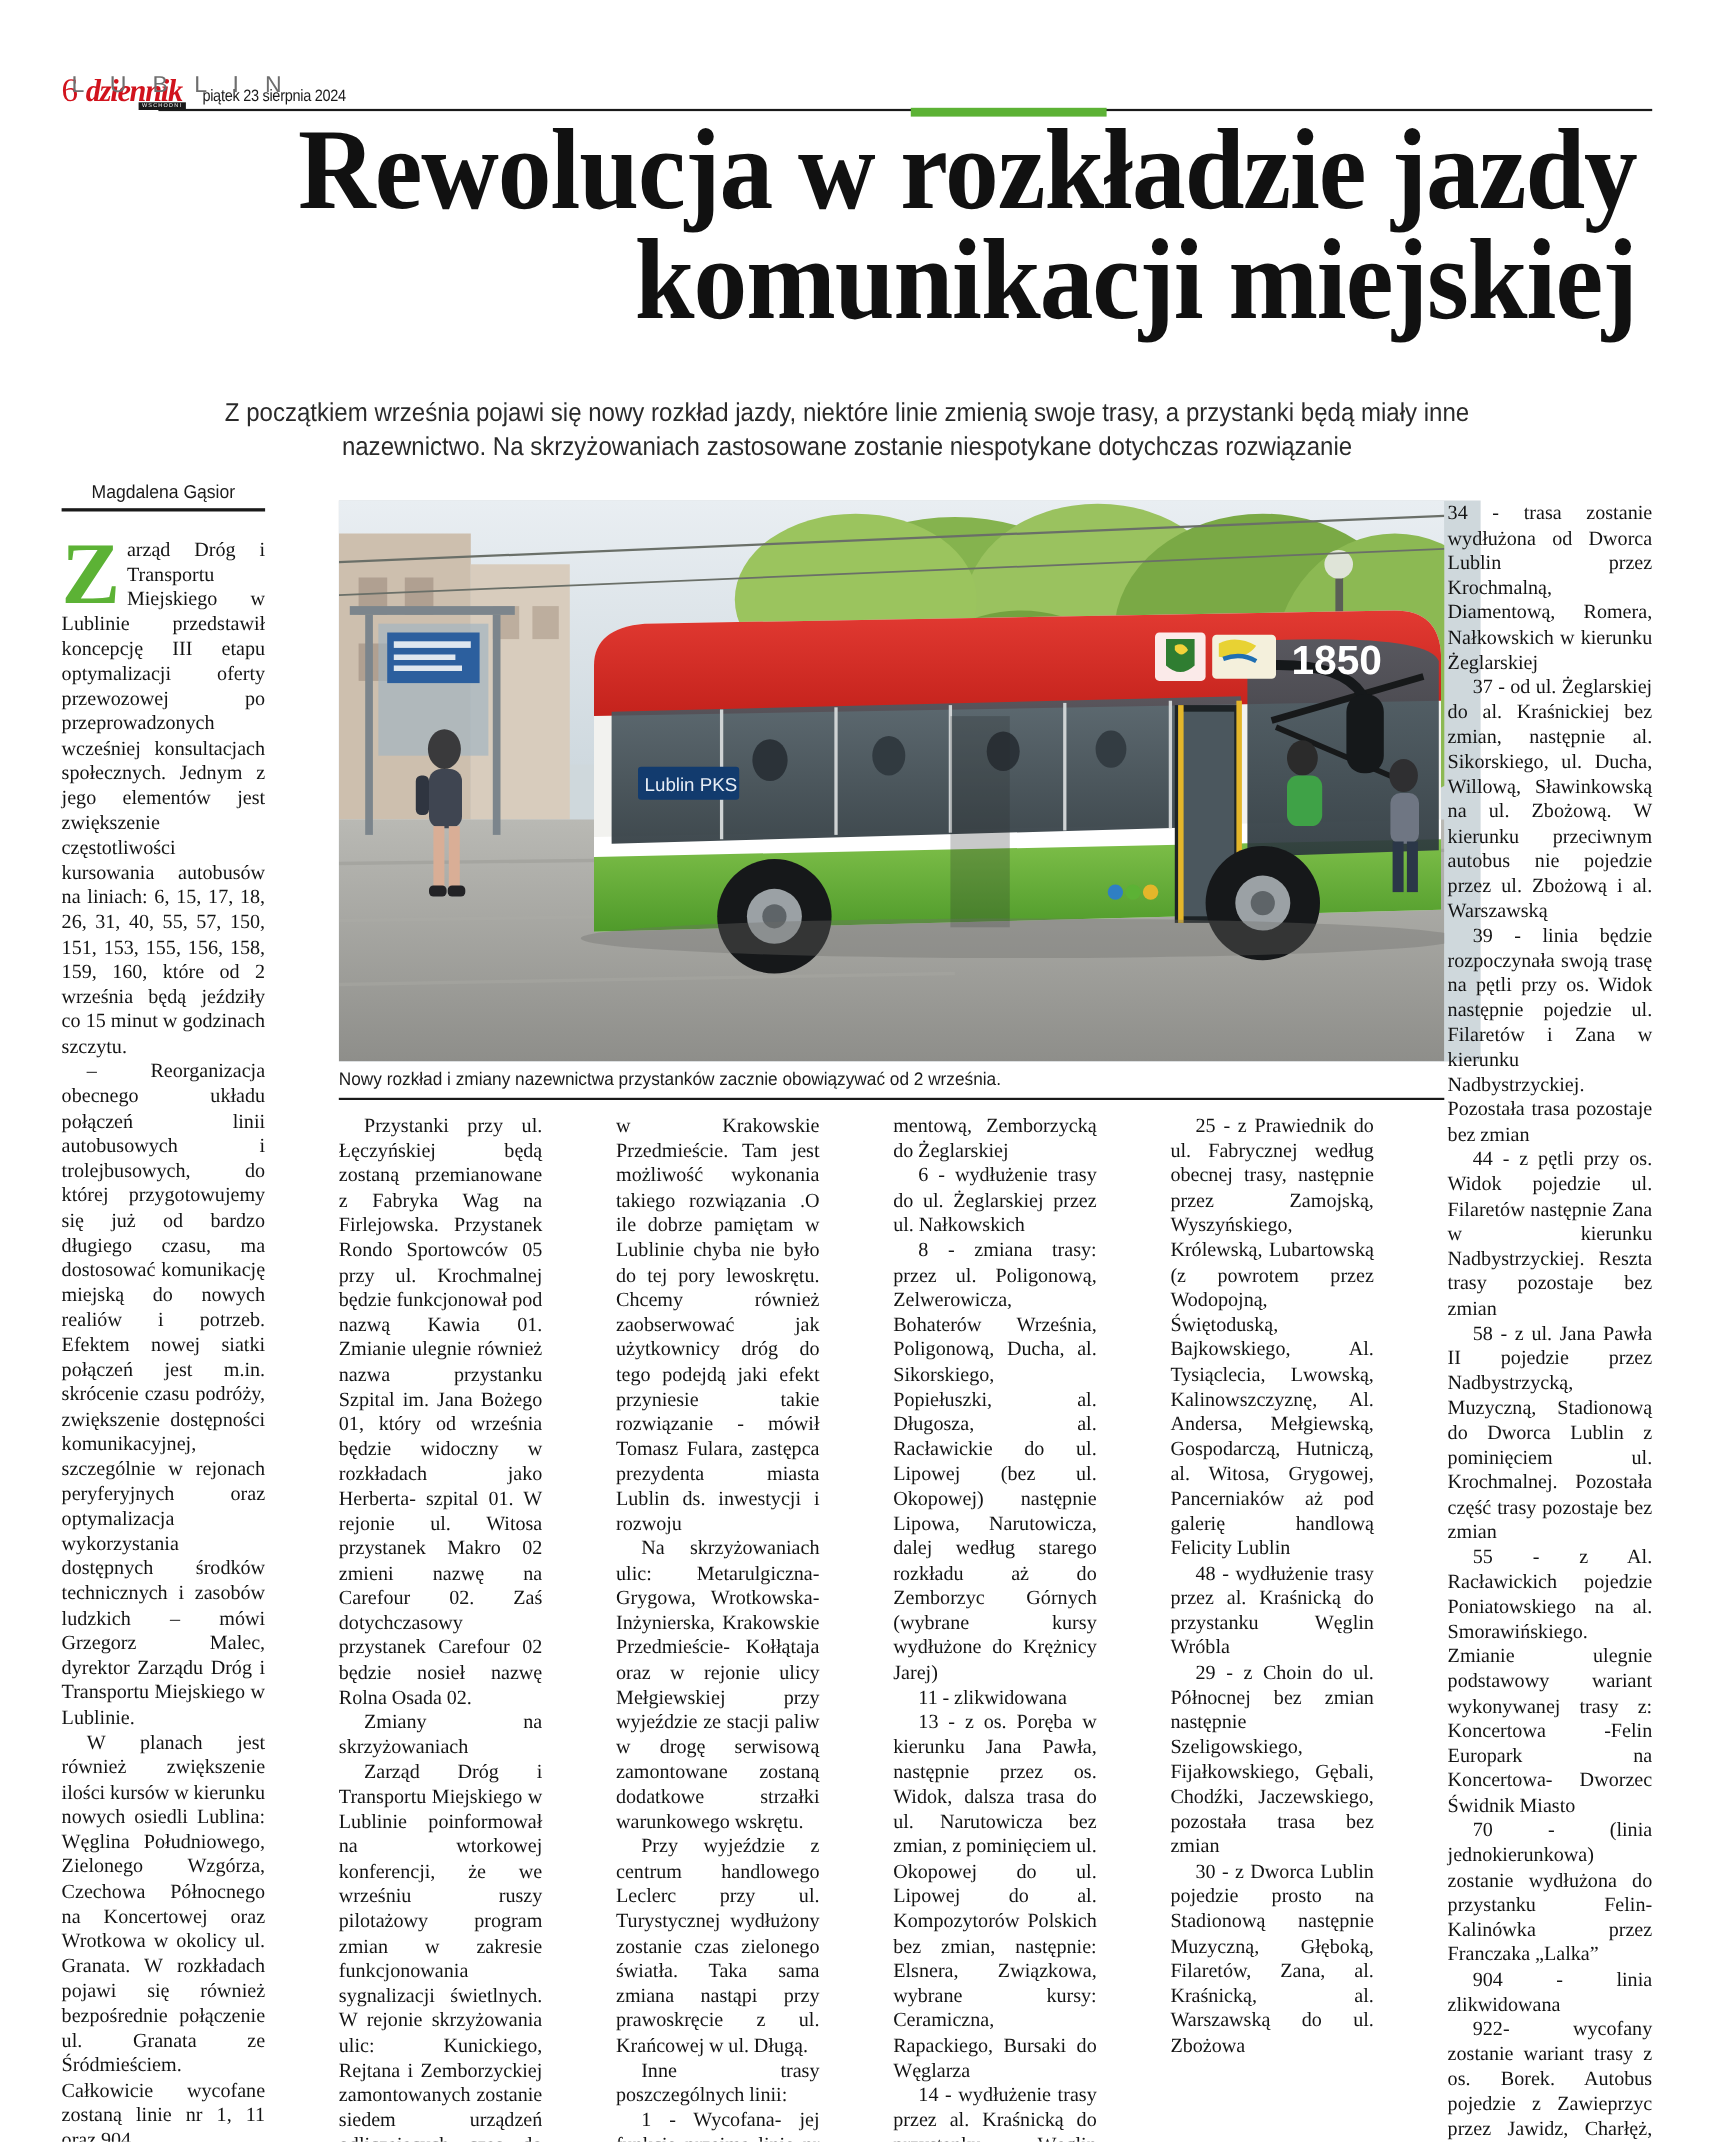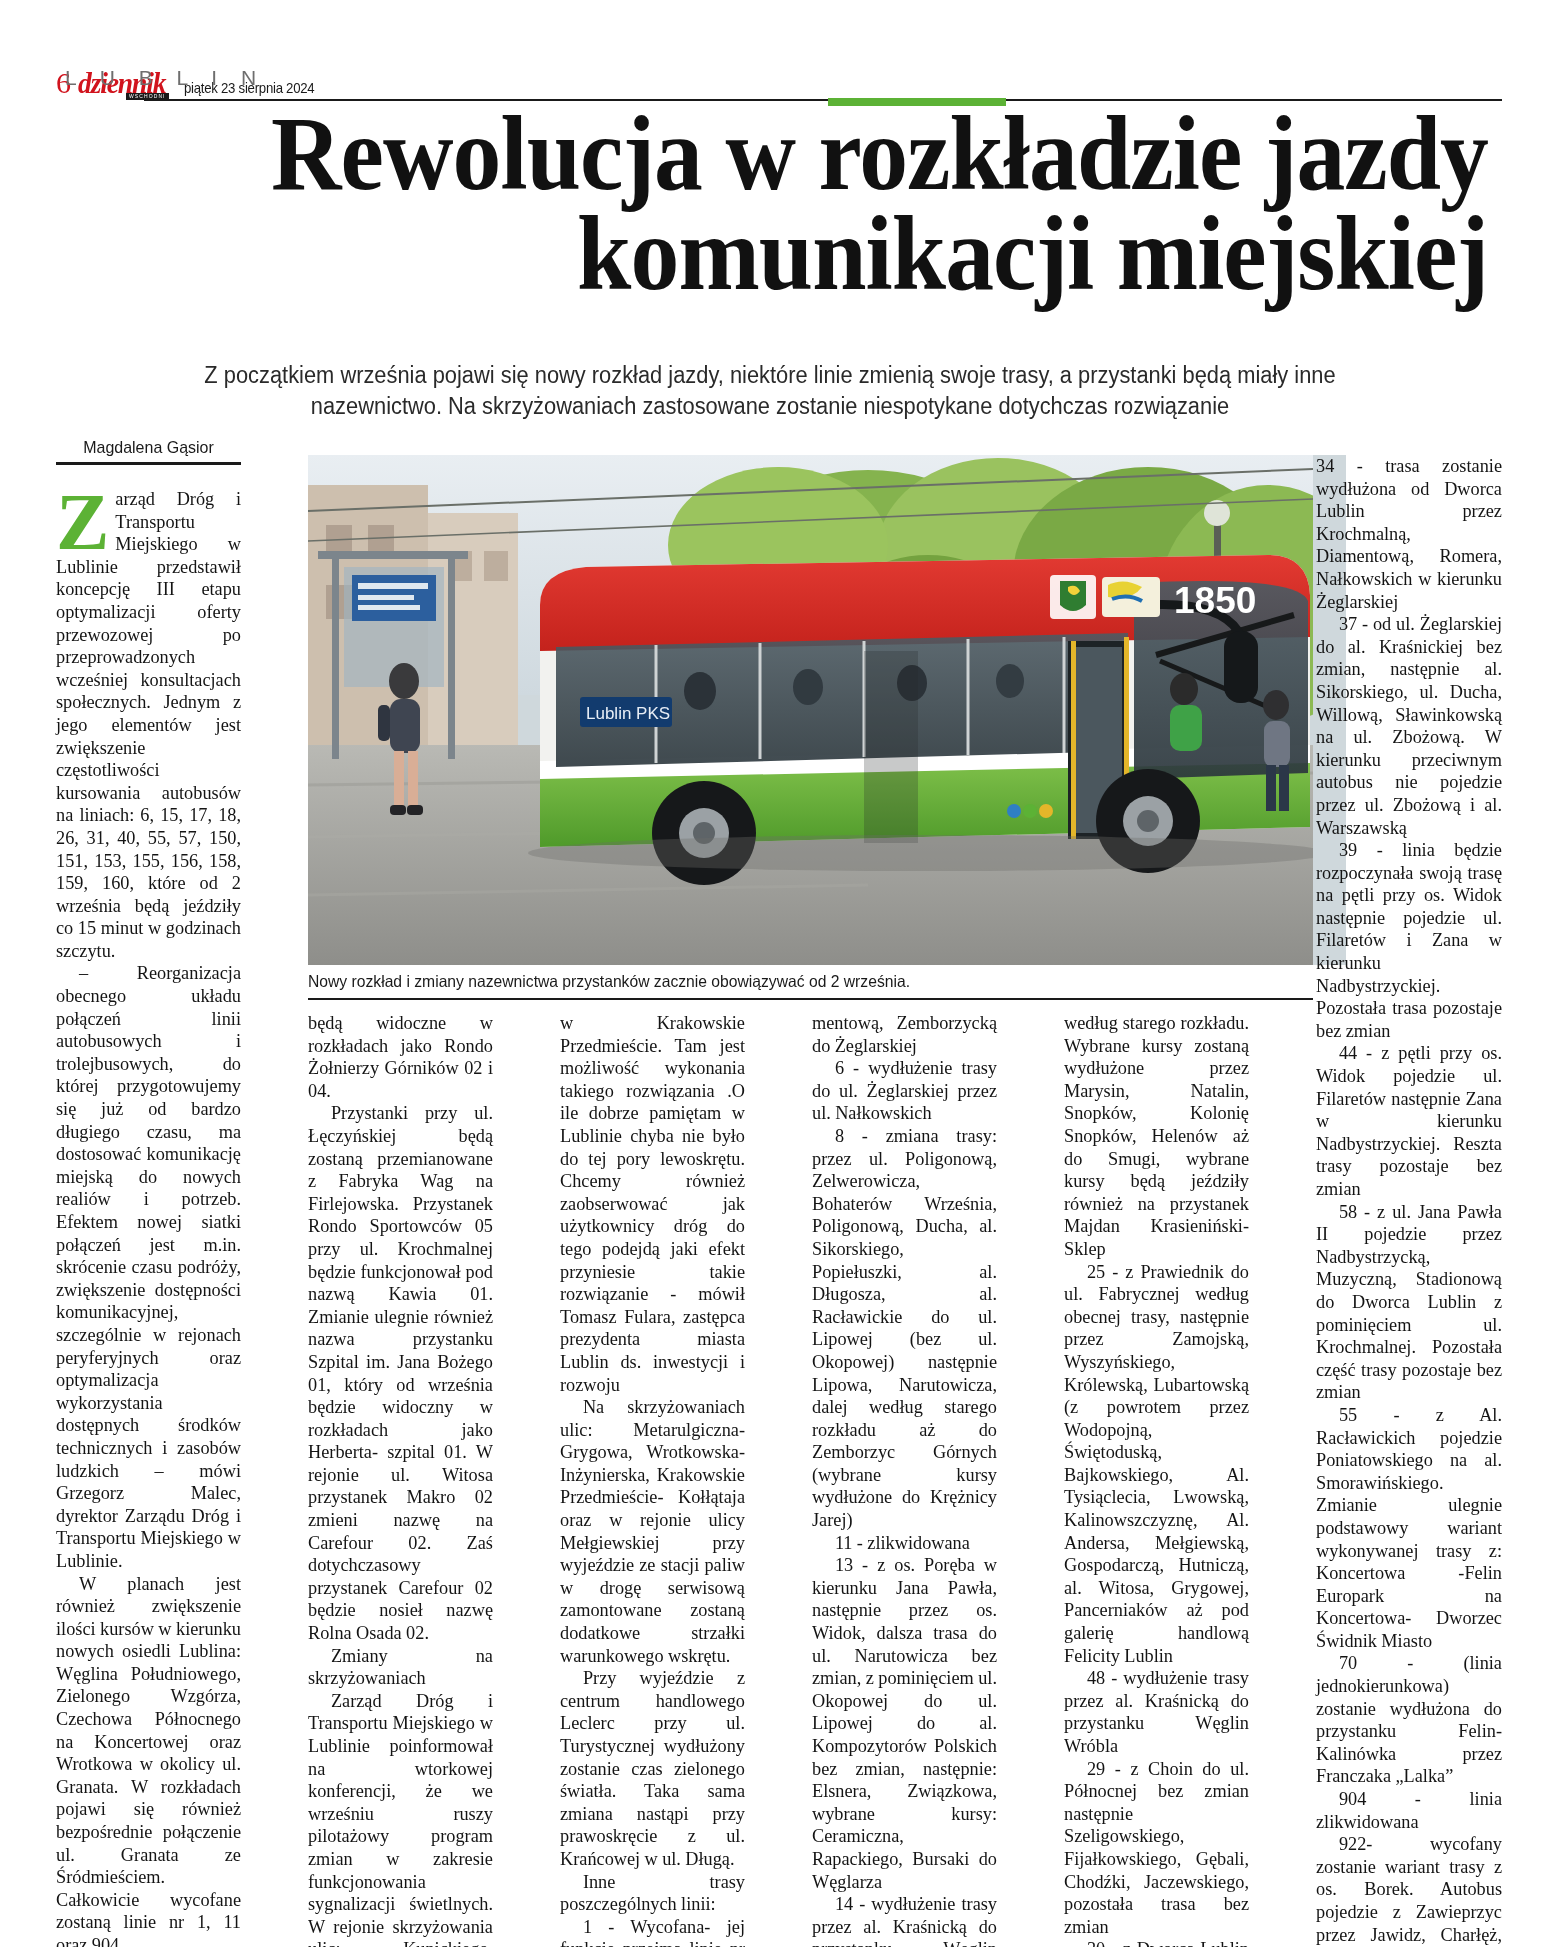--- a/index.html
+++ b/index.html
@@ -383,21 +383,20 @@
   <div class="caption-rule"></div>
 
   <div class="col c1">
     <p class="drop noind">Zarząd Dróg i Transportu Miejskiego w Lublinie przedstawił koncepcję III etapu optymalizacji oferty przewozowej po przeprowadzonych wcześniej konsultacjach społecznych. Jednym z jego elementów jest zwiększenie częstotliwości kursowania autobusów na liniach: 6, 15, 17, 18, 26, 31, 40, 55, 57, 150, 151, 153, 155, 156, 158, 159, 160, które od 2 września będą jeździły co 15 minut w godzinach szczytu.</p>
     <p>– Reorganizacja obecnego układu połączeń linii autobusowych i trolejbusowych, do której przygotowujemy się już od bardzo długiego czasu, ma dostosować komunikację miejską do nowych realiów i potrzeb. Efektem nowej siatki połączeń jest m.in. skrócenie czasu podróży, zwiększenie dostępności komunikacyjnej, szczególnie w rejonach peryferyjnych oraz optymalizacja wykorzystania dostępnych środków technicznych i zasobów ludzkich – mówi Grzegorz Malec, dyrektor Zarządu Dróg i Transportu Miejskiego w Lublinie.</p>
     <p>W planach jest również zwiększenie ilości kursów w kierunku nowych osiedli Lublina: Węglina Południowego, Zielonego Wzgórza, Czechowa Północnego na Koncertowej oraz Wrotkowa w okolicy ul. Granata. W rozkładach pojawi się również bezpośrednie połączenie ul. Granata ze Śródmieściem. Całkowicie wycofane zostaną linie nr 1, 11 oraz 904.</p>
 
   </div>
 
   <div class="col c2">
-    <p class="noind">będą widoczne w rozkładach jako Rondo Żołnierzy Górników 02 i 04.</p>
     <p>Przystanki przy ul. Łęczyńskiej będą zostaną przemianowane z Fabryka Wag na Firlejowska. Przystanek Rondo Sportowców 05 przy ul. Krochmalnej będzie funkcjonował pod nazwą Kawia 01. Zmianie ulegnie również nazwa przystanku Szpital im. Jana Bożego 01, który od września będzie widoczny w rozkładach jako Herberta- szpital 01. W rejonie ul. Witosa przystanek Makro 02 zmieni nazwę na Carefour 02. Zaś dotychczasowy przystanek Carefour 02 będzie nosieł nazwę Rolna Osada 02.</p>
     <p>Zmiany na skrzyżowaniach</p>
     <p>Zarząd Dróg i Transportu Miejskiego w Lublinie poinformował na wtorkowej konferencji, że we wrześniu ruszy pilotażowy program zmian w zakresie funkcjonowania sygnalizacji świetlnych. W rejonie skrzyżowania ulic: Kunickiego, Rejtana i Zemborzyckiej zamontowanych zostanie siedem urządzeń odliczających czas do zmiany świateł. Ma to ułatwić pracę kierowcom.</p>
 
   </div>
 
   <div class="col c3">
     <p class="noind">w Krakowskie Przedmieście. Tam jest możliwość wykonania takiego rozwiązania .O ile dobrze pamiętam w Lublinie chyba nie było do tej pory lewoskrętu. Chcemy również zaobserwować jak użytkownicy dróg do tego podejdą jaki efekt przyniesie takie rozwiązanie - mówił Tomasz Fulara, zastępca prezydenta miasta Lublin ds. inwestycji i rozwoju</p>
     <p>Na skrzyżowaniach ulic: Metarulgiczna- Grygowa, Wrotkowska- Inżynierska, Krakowskie Przedmieście- Kołłątaja oraz w rejonie ulicy Mełgiewskiej przy wyjeździe ze stacji paliw w drogę serwisową zamontowane zostaną dodatkowe strzałki warunkowego wskrętu.</p>
     <p>Przy wyjeździe z centrum handlowego Leclerc przy ul. Turystycznej wydłużony zostanie czas zielonego światła. Taka sama zmiana nastąpi przy prawoskręcie z ul. Krańcowej w ul. Długą.</p>
@@ -410,21 +409,20 @@
     <p class="noind">mentową, Zemborzycką do Żeglarskiej</p>
     <p>6 - wydłużenie trasy do ul. Żeglarskiej przez ul. Nałkowskich</p>
     <p>8 - zmiana trasy: przez ul. Poligonową, Zelwerowicza, Bohaterów Września, Poligonową, Ducha, al. Sikorskiego, Popiełuszki, al. Długosza, al. Racławickie do ul. Lipowej (bez ul. Okopowej) następnie Lipowa, Narutowicza, dalej według starego rozkładu aż do Zemborzyc Górnych (wybrane kursy wydłużone do Krężnicy Jarej)</p>
     <p>11 - zlikwidowana</p>
     <p>13 - z os. Poręba w kierunku Jana Pawła, następnie przez os. Widok, dalsza trasa do ul. Narutowicza bez zmian, z pominięciem ul. Okopowej do ul. Lipowej do al. Kompozytorów Polskich bez zmian, następnie: Elsnera, Związkowa, wybrane kursy: Ceramiczna, Rapackiego, Bursaki do Węglarza</p>
     <p>14 - wydłużenie trasy przez al. Kraśnicką do przystanku Węglin Wróbla</p>
 
   </div>
 
   <div class="col c5">
-    <p class="noind">według starego rozkładu. Wybrane kursy zostaną wydłużone przez Marysin, Natalin, Snopków, Kolonię Snopków, Helenów aż do Smugi, wybrane kursy będą jeździły również na przystanek Majdan Krasieniński- Sklep</p>
     <p>25 - z Prawiednik do ul. Fabrycznej według obecnej trasy, następnie przez Zamojską, Wyszyńskiego, Królewską, Lubartowską (z powrotem przez Wodopojną, Świętoduską, Bajkowskiego, Al. Tysiąclecia, Lwowską, Kalinowszczyznę, Al. Andersa, Mełgiewską, Gospodarczą, Hutniczą, al. Witosa, Grygowej, Pancerniaków aż pod galerię handlową Felicity Lublin</p>
     <p>48 - wydłużenie trasy przez al. Kraśnicką do przystanku Węglin Wróbla</p>
     <p>29 - z Choin do ul. Północnej bez zmian następnie Szeligowskiego, Fijałkowskiego, Gębali, Chodźki, Jaczewskiego, pozostała trasa bez zmian</p>
     <p>30 - z Dworca Lublin pojedzie prosto na Stadionową następnie Muzyczną, Głęboką, Filaretów, Zana, al. Kraśnicką, al. Warszawską do ul. Zbożowa</p>
 
   </div>
 
   <div class="col c6">
     <p class="noind">34 - trasa zostanie wydłużona od Dworca Lublin przez Krochmalną, Diamentową, Romera, Nałkowskich w kierunku Żeglarskiej</p>
     <p>37 - od ul. Żeglarskiej do al. Kraśnickiej bez zmian, następnie al. Sikorskiego, ul. Ducha, Willową, Sławinkowską na ul. Zbożową. W kierunku przeciwnym autobus nie pojedzie przez ul. Zbożową i al. Warszawską</p>

